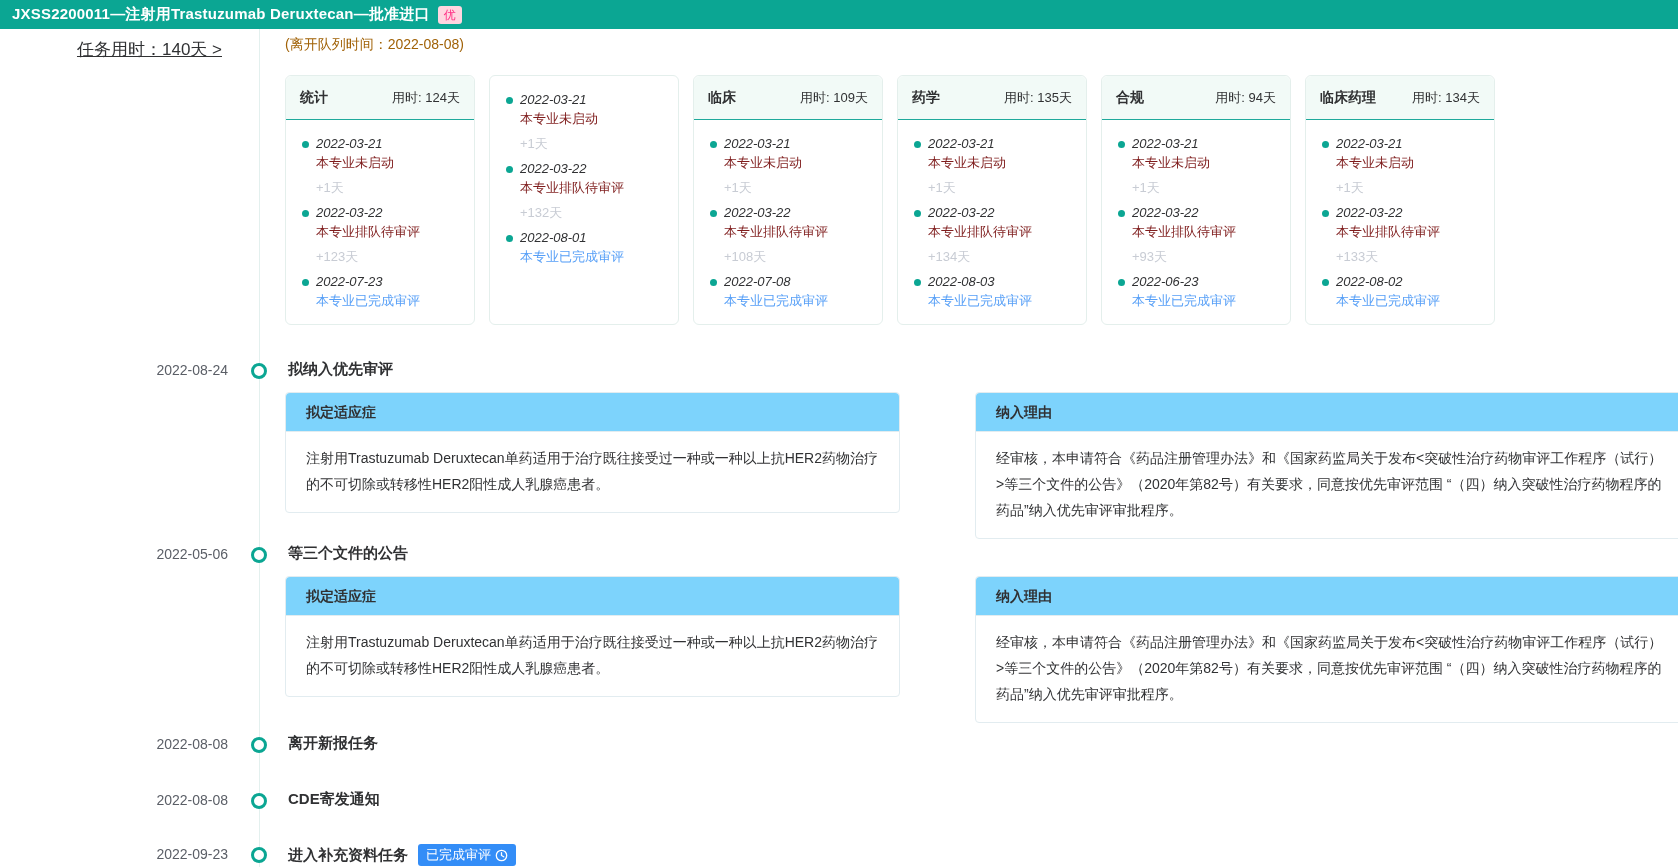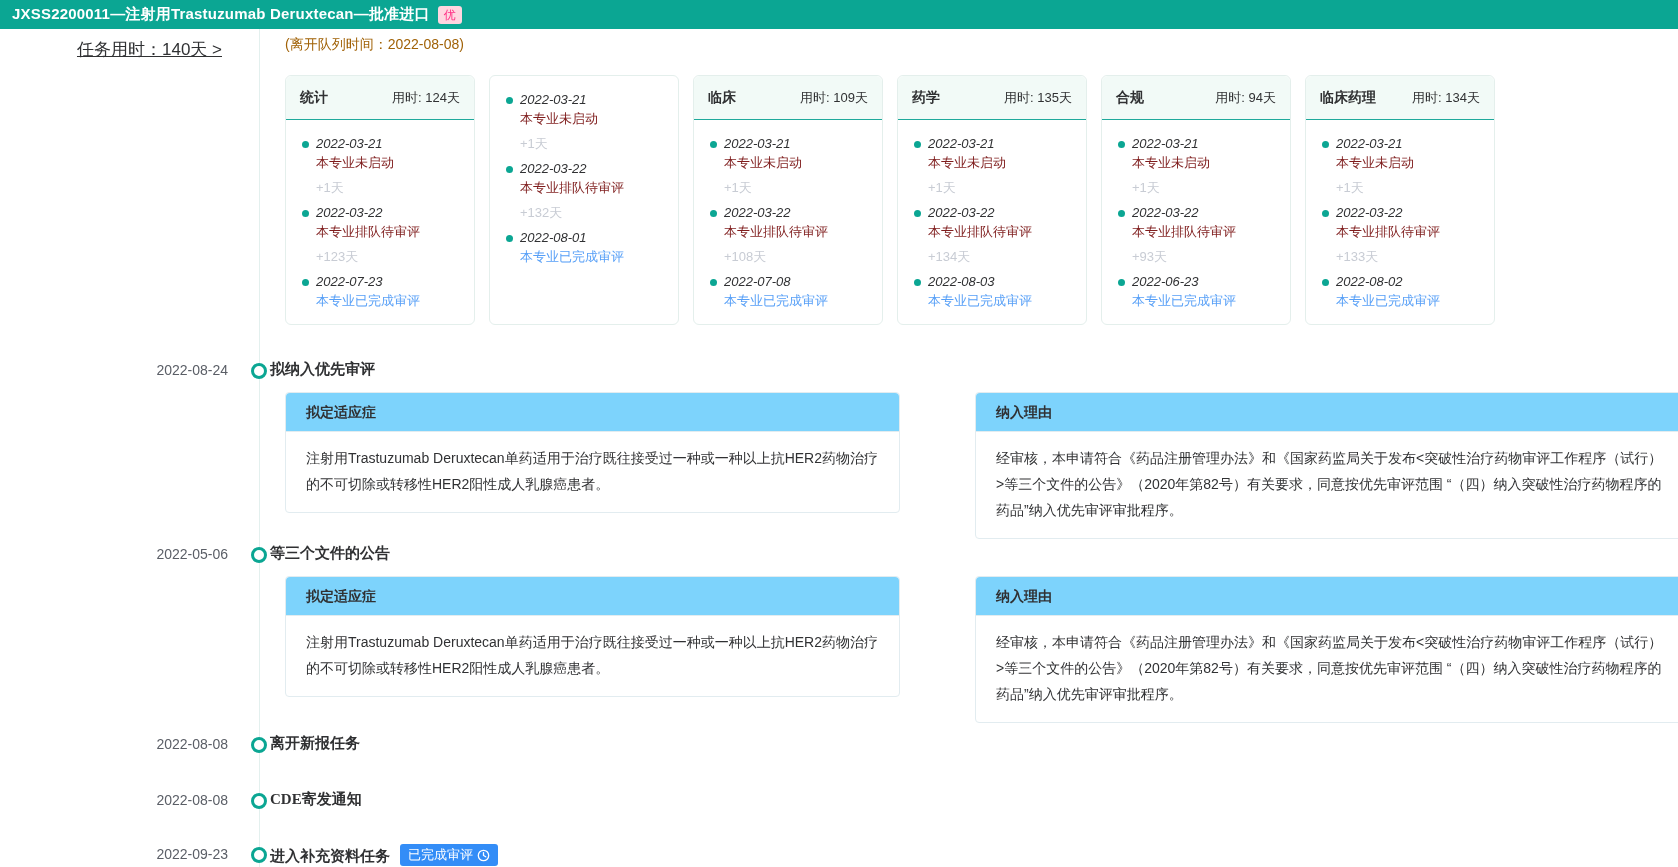--- a/index.html
+++ b/index.html
@@ -36,21 +36,21 @@
   .ev-date{font-size:13px;color:#303133;line-height:19px;font-style:italic;}
   .ev-status{font-size:13px;color:#7f1d1d;line-height:19px;}
   .ev-status.done{color:#569FF7;cursor:pointer;}
   .ev-gap{font-size:13px;color:#C8CCD4;line-height:19px;margin:6px 0 6px 16px;}
 
   
   .tl-line{position:absolute;left:259px;top:29px;width:1px;height:838px;background:#E3F0EE;}
   .tl-circle{position:absolute;width:10px;height:10px;border:3px solid #0BA693;border-radius:50%;
     background:#fff;left:251px;}
   .tl-date{position:absolute;left:100px;width:128px;text-align:right;font-size:14px;color:#5A5E66;}
-  .tl-title-wrap{position:absolute;left:270px;display:flex;align-items:flex-end;gap:10px;font-family:Liberation Serif, serif;}
+  .tl-title-wrap{position:absolute;left:288px;display:flex;align-items:center;gap:10px;}
   .tl-title{font-size:15px;font-weight:bold;color:#303133;}
   .done-badge{display:inline-flex;align-items:center;gap:4px;background:#338DF7;color:#fff;
     font-size:13px;padding:2px 8px;border-radius:3px;cursor:pointer;}
 
   .panel{position:absolute;background:#fff;border:1px solid #E2ECF0;border-radius:4px;box-sizing:border-box;}
   .panel-header{height:38px;line-height:38px;padding:0 20px;background:#7dd3fc;
     border-bottom:1px solid #E2ECF0;font-size:14px;font-weight:600;color:#303133;
     border-radius:4px 4px 0 0;}
   .panel-body{padding:13px 20px 15px 20px;font-size:14px;color:#303133;line-height:26px;}
 

